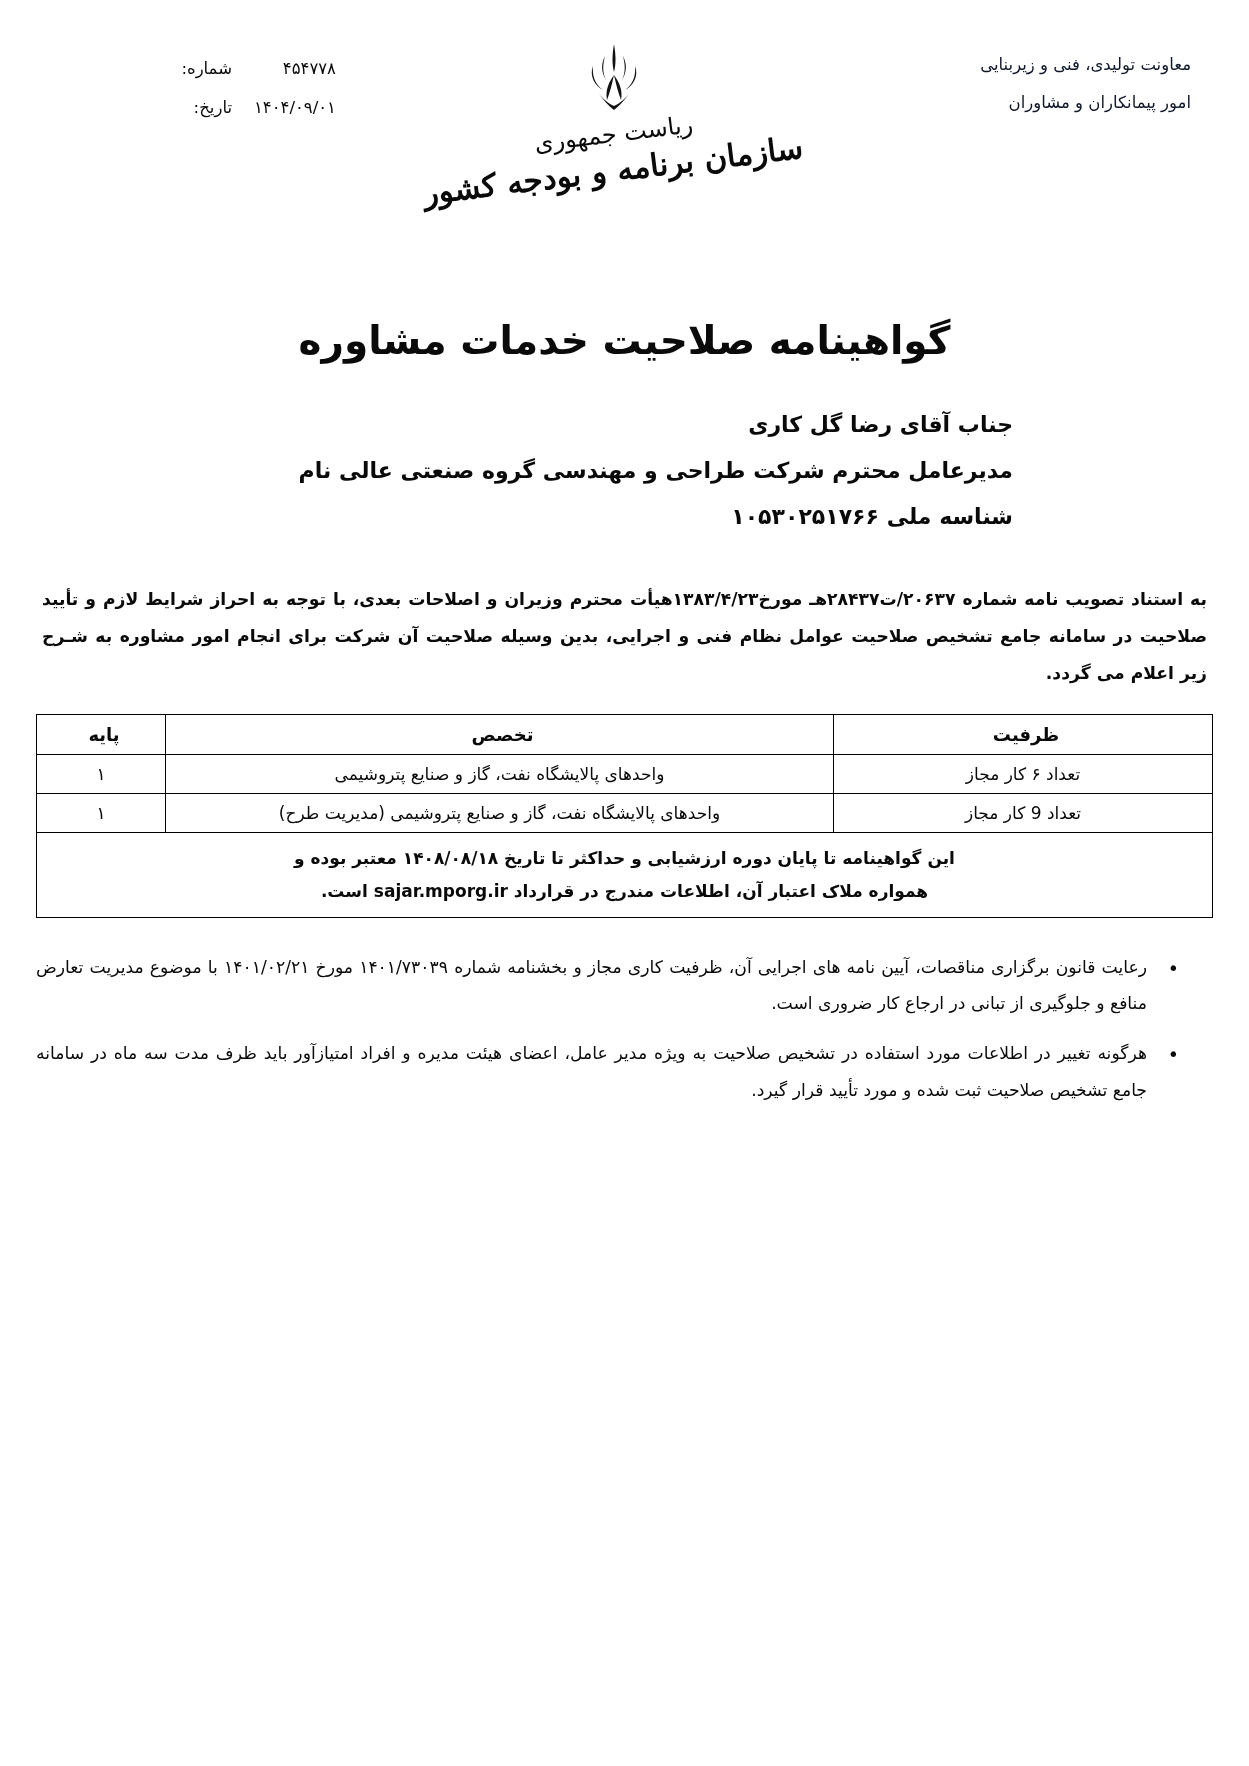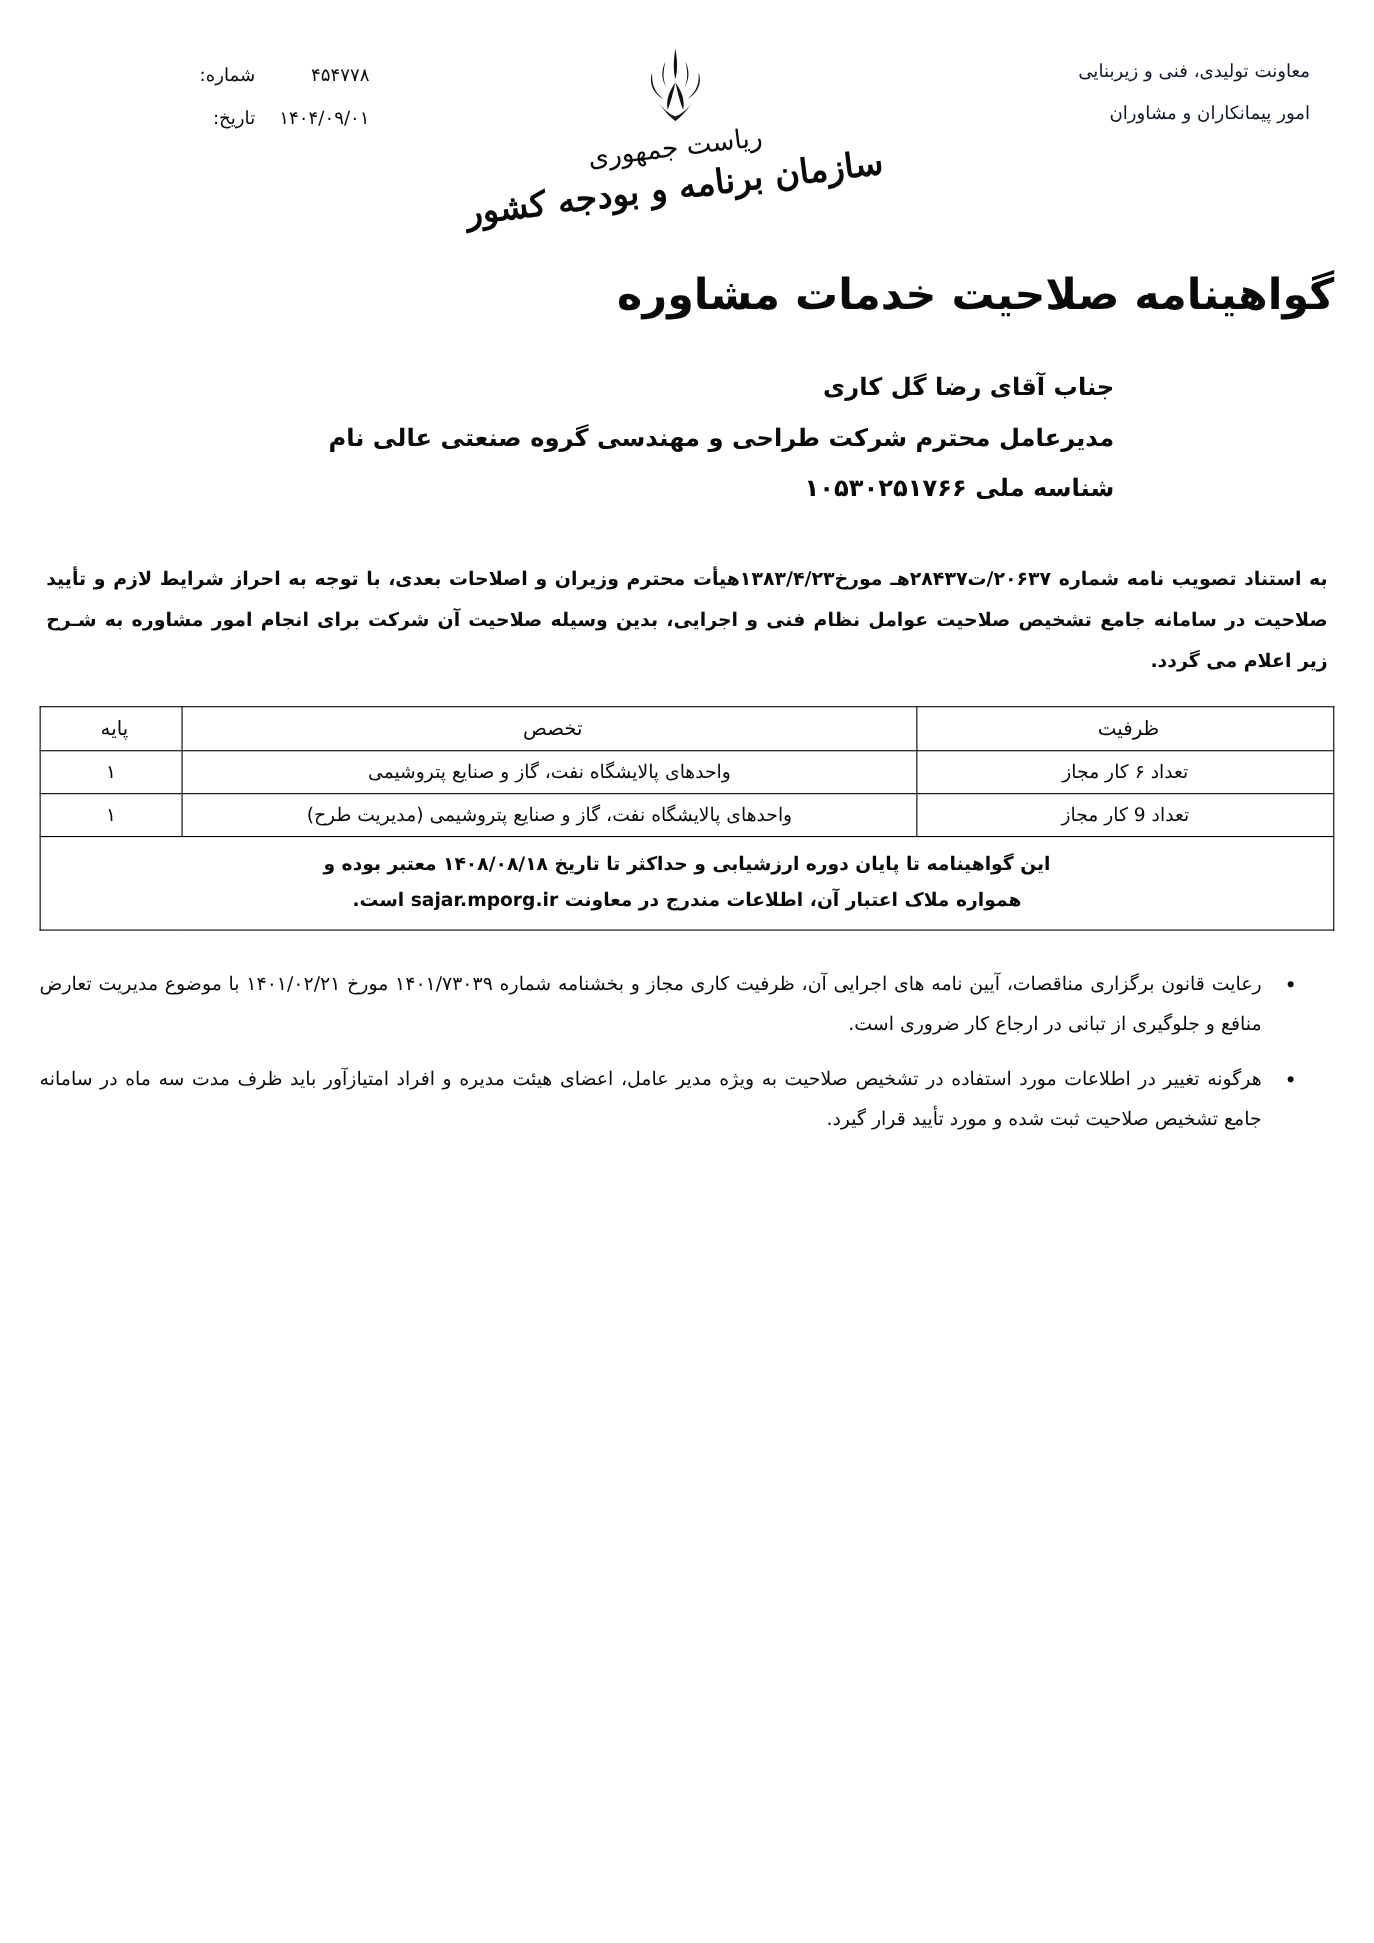--- a/index.html
+++ b/index.html
@@ -79,22 +79,24 @@
     display: flex;
     flex-direction: row;
     justify-content: flex-start;
     gap: 12px;
   }
   .meta-label { min-width: 62px; text-align: right; }
   .meta-value { min-width: 92px; text-align: right; direction: ltr; unicode-bidi: embed; }
 
   
   .doc-title {
+    text-align: center;
     font-size: 39px;
     font-weight: bold;
+    margin-top: 72px;
     letter-spacing: 0px;
   }
 
   
   .addressee {
     margin-top: 40px;
     text-align: right;
     padding-right: 200px;
     font-size: 22px;
     font-weight: bold;
@@ -119,21 +121,21 @@
     border-collapse: collapse;
     margin-top: 22px;
     table-layout: fixed;
   }
   table.cert th, table.cert td {
     border: 1.6px solid #000;
     padding: 9px 6px;
     text-align: center;
     font-size: 17px;
   }
-  table.cert th { font-weight: normal; font-size: 18px; padding-left: 12px; }
+  table.cert th { font-weight: bold; font-size: 18px; padding-left: 12px; }
   .col-paye { width: 110px; }
   .col-zarf { width: 360px; }
   .validity td {
     font-size: 20px;
     font-weight: bold;
     line-height: 1.95;
     padding: 13px 8px;
   }
   .validity .ltr-inline { direction: ltr; unicode-bidi: embed; }
   .note-row td {
@@ -234,21 +236,21 @@
         <td>۱</td>
       </tr>
       <tr>
         <td>تعداد 9 کار مجاز</td>
         <td>واحدهای پالایشگاه نفت، گاز و صنایع پتروشیمی (مدیریت طرح)</td>
         <td>۱</td>
       </tr>
       <tr class="validity">
         <td colspan="3">
           <span>این گواهینامه تا پایان دوره ارزشیابی و حداکثر تا تاریخ </span><span class="ltr-inline">۱۴۰۸/۰۸/۱۸</span><span> معتبر بوده و</span><br>
-          <span>همواره ملاک اعتبار آن، اطلاعات مندرج در معاونت </span><span class="ltr-inline">sajar.mporg.ir</span><span> است.</span>
+          <span>همواره ملاک اعتبار آن، اطلاعات مندرج در قرارداد </span><span class="ltr-inline">sajar.mporg.ir</span><span> است.</span>
         </td>
       </tr>
     </tbody>
   </table>
 
   <ul class="notes">
     <li>رعایت قانون برگزاری مناقصات، آیین نامه های اجرایی آن، ظرفیت کاری مجاز و بخشنامه شماره ۱۴۰۱/۷۳۰۳۹ مورخ ۱۴۰۱/۰۲/۲۱ با موضوع مدیریت تعارض منافع و جلوگیری از تبانی در ارجاع کار ضروری است.</li>
     <li>هرگونه تغییر در اطلاعات مورد استفاده در تشخیص صلاحیت به ویژه  مدیر عامل، اعضای هیئت مدیره و افراد امتیازآور باید ظرف مدت سه ماه در سامانه جامع تشخیص صلاحیت ثبت شده و مورد تأیید قرار گیرد.</li>
   </ul>
 

